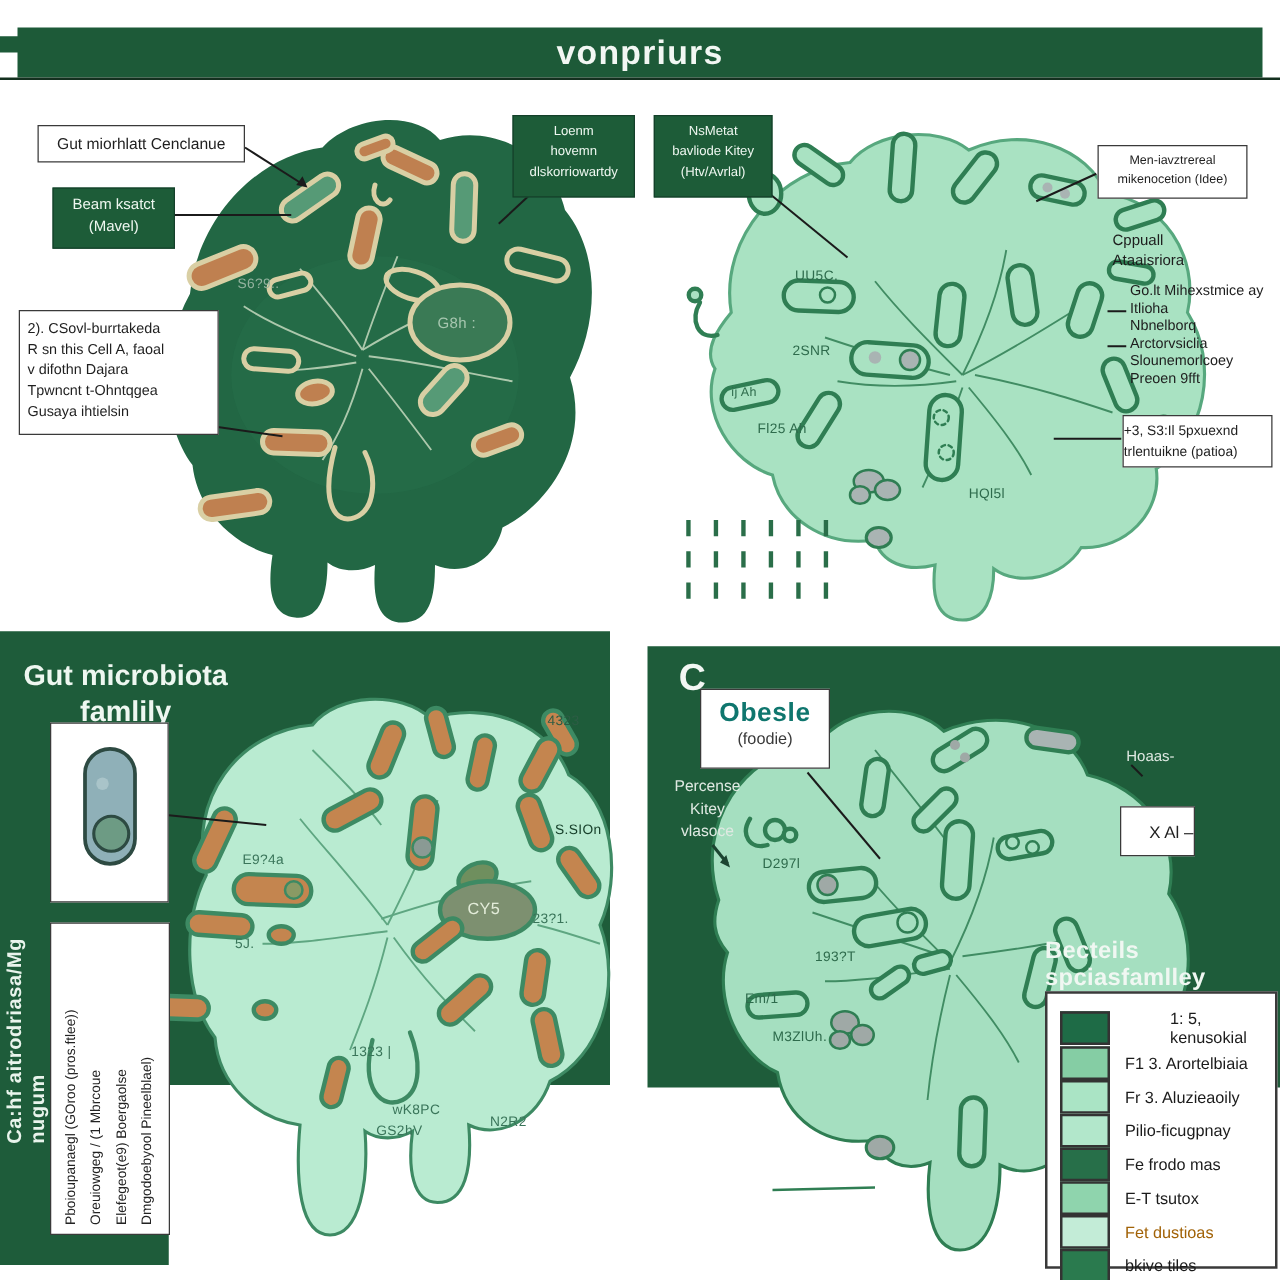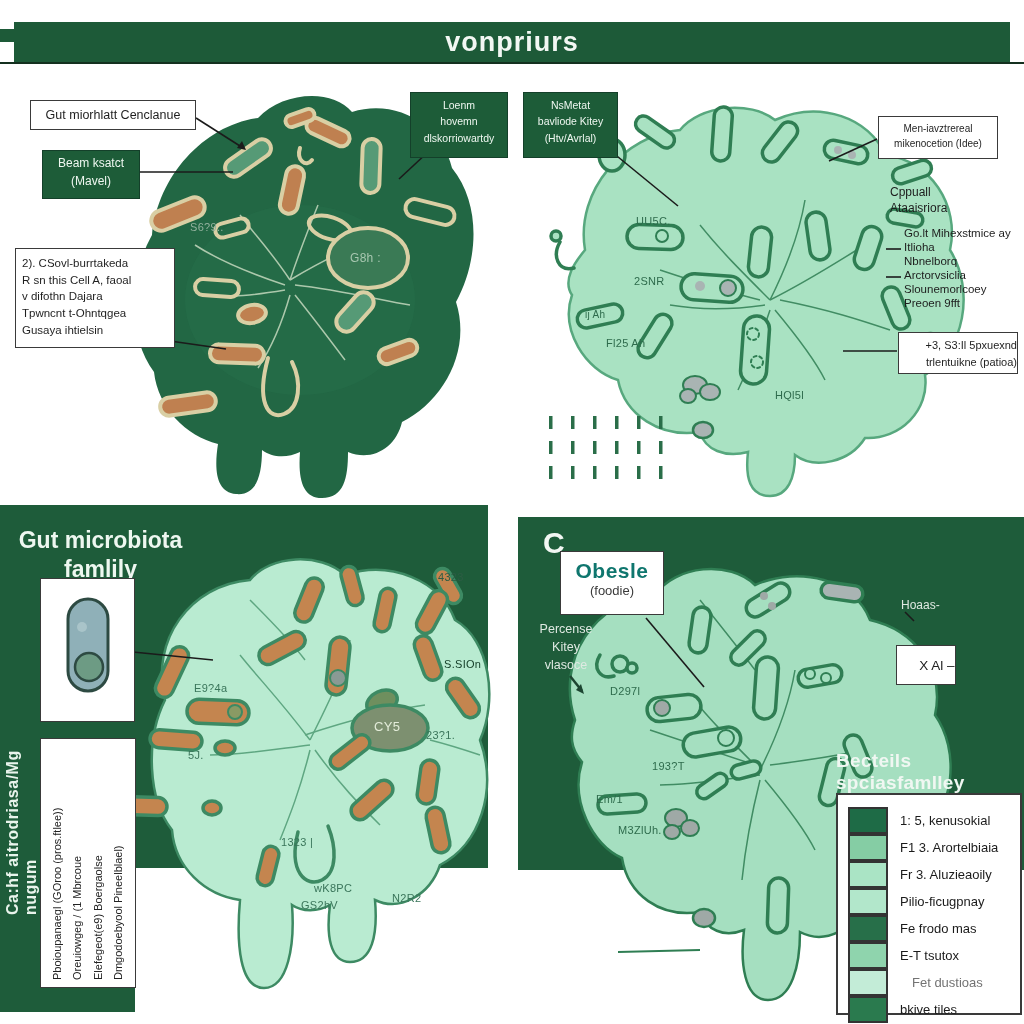--- a/index.html
+++ b/index.html
@@ -271,21 +271,21 @@
 <div class="lbl wbox pre" style="left:878px;top:116px;width:118px;height:36px;font-size:10px;line-height:1.45;text-align:center;padding-top:5px;">Men-iavztrereal
 mikenocetion (Idee)</div>
 <div class="lbl pre" style="left:890px;top:185px;font-size:12px;color:#1d1d1d;line-height:1.3;">Cppuall
 Ataaisriora</div>
 <div class="lbl pre" style="left:904px;top:226px;font-size:11.5px;color:#1d1d1d;line-height:1.22;">Go.lt Mihexstmice ay
 Itlioha
 Nbnelborq
 Arctorvsiclia
 Slounemorlcoey
 Preoen 9fft</div>
-<div class="lbl wbox pre" style="left:898px;top:332px;width:118px;height:36px;font-size:11px;line-height:1.5;text-align:right;padding-top:4px;">+3, S3:Il 5pxuexnd
+<div class="lbl wbox pre" style="left:898px;top:332px;width:118px;height:36px;font-size:11px;line-height:1.5;text-align:left;padding-top:4px;">+3, S3:Il 5pxuexnd
 trlentuikne (patioa)</div>
 <span class="lbl bl" style="left:596px;top:215px;margin-left:40px;">UU5C.</span>
 <span class="lbl bl" style="left:634px;top:275px;">2SNR</span>
 <span class="lbl bl" style="left:585px;top:309px;font-size:10px;">ij Ah</span>
 <span class="lbl bl" style="left:606px;top:337px;">Fl25 Ah</span>
 <span class="lbl bl" style="left:775px;top:389px;">HQl5l</span>
 
 <div class="lbl pre" style="left:8px;top:526px;width:185px;text-align:center;color:#eef7f0;font-size:23px;font-weight:bold;line-height:1.25;">Gut microbiota
 famlily</div>
 <div class="lbl wbox" style="left:40px;top:578px;width:93px;height:142px;">
@@ -328,21 +328,21 @@
 <span class="lbl bl" style="left:610px;top:685px;">D297l</span>
 <span class="lbl bl" style="left:652px;top:760px;">193?T</span>
 <span class="lbl bl" style="left:596px;top:793px;">Em/1</span>
 <span class="lbl bl" style="left:618px;top:824px;">M3ZlUh.</span>
 
 <div class="lbl" style="left:836px;top:750px;color:#f0f7f2;font-size:19px;font-weight:bold;letter-spacing:.3px;">Becteils spciasfamlley</div>
 <div class="lbl wbox" style="left:836px;top:793px;width:186px;height:222px;border-width:2px;display:flex;flex-direction:column;
             justify-content:space-between;padding:12px 10px;box-sizing:border-box;">
   <div class="legend-row">
     <div class="sw" style="background: rgb(30, 107, 70);"></div>
-    <span style="font-size:13px;color:#1b1b1b;">1: 5, kenusokial</span>
+    <span style="font-size:13px;color:#1b1b1b;margin-left:36px;">1: 5, kenusokial</span>
   </div>
   <div class="legend-row">
     <div class="sw" style="background: rgb(133, 205, 164);"></div>
     <span style="font-size:13px;color:#1b1b1b;">F1 3. Arortelbiaia</span>
   </div>
   <div class="legend-row">
     <div class="sw" style="background: rgb(170, 228, 197);"></div>
     <span style="font-size:13px;color:#1b1b1b;">Fr 3. Aluzieaoily</span>
   </div>
   <div class="legend-row">
@@ -352,19 +352,19 @@
   <div class="legend-row">
     <div class="sw" style="background: rgb(39, 111, 73);"></div>
     <span style="font-size:13px;color:#1b1b1b;">Fe frodo mas</span>
   </div>
   <div class="legend-row">
     <div class="sw" style="background: rgb(143, 212, 173);"></div>
     <span style="font-size:13px;color:#1b1b1b;">E-T tsutox</span>
   </div>
   <div class="legend-row">
     <div class="sw" style="background: rgb(195, 236, 215);"></div>
-    <span style="font-size:13px;color:#737373;margin-left:12px;">Fet dustioas</span>
+    <span style="font-size:13px;color:#a16207;">Fet dustioas</span>
   </div>
   <div class="legend-row">
     <div class="sw" style="background: rgb(42, 122, 78);"></div>
     <span style="font-size:13px;color:#1b1b1b;">bkive tiles</span>
   </div>
 </div>
 
 </body></html>

